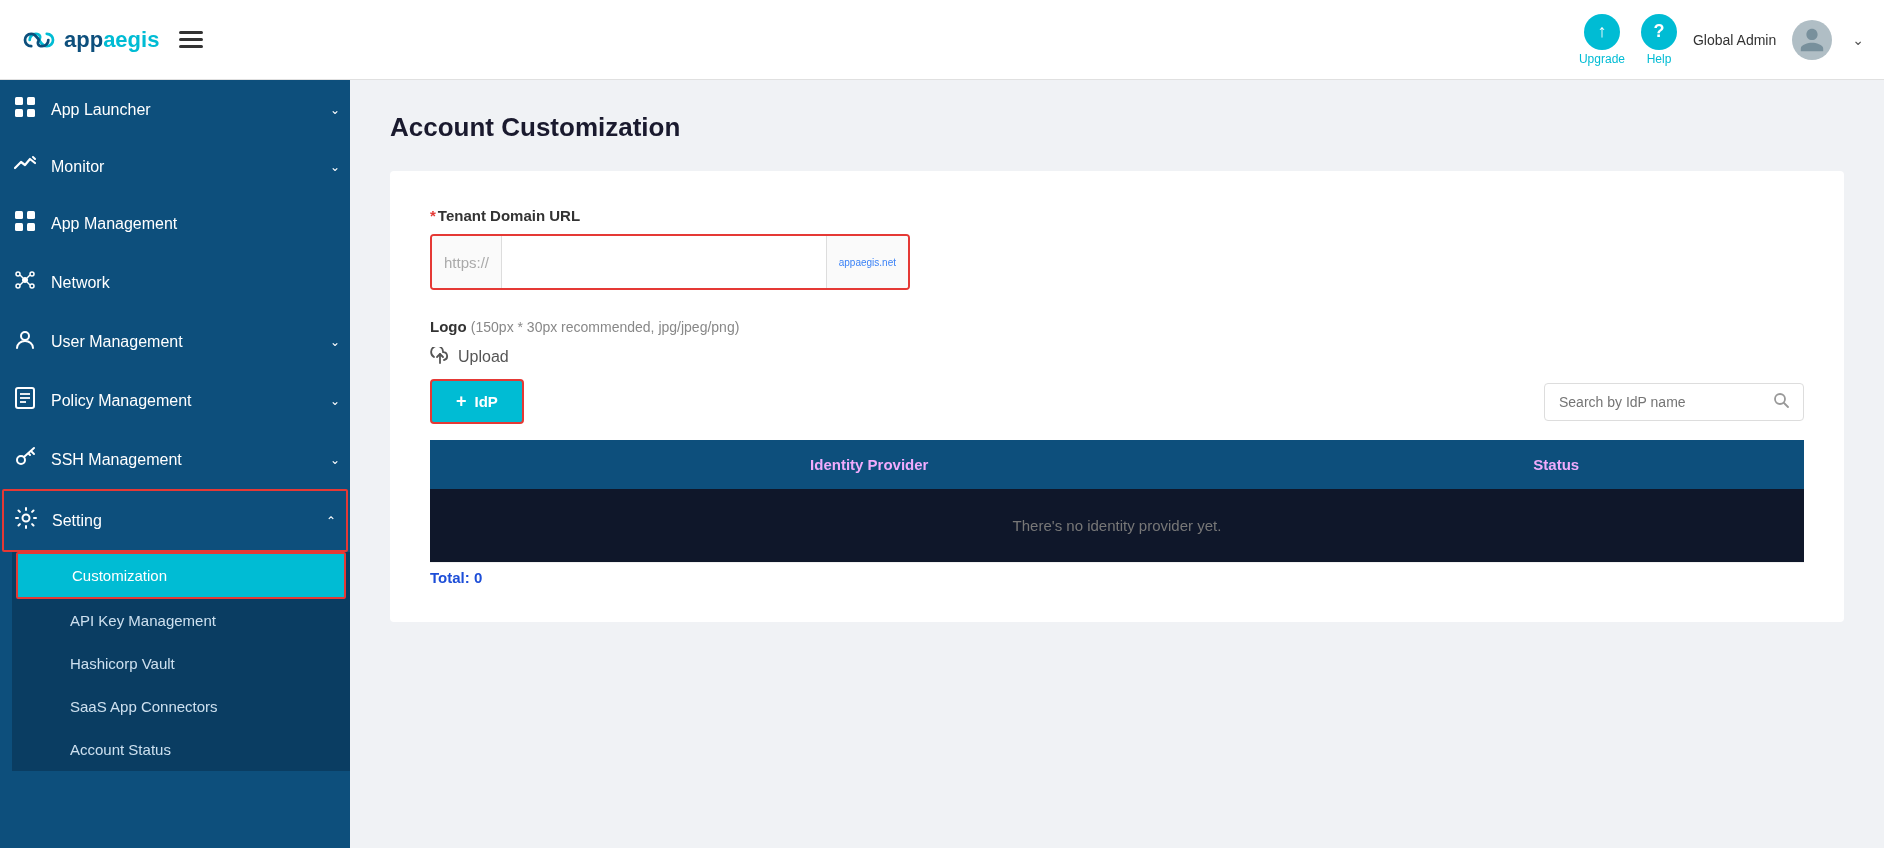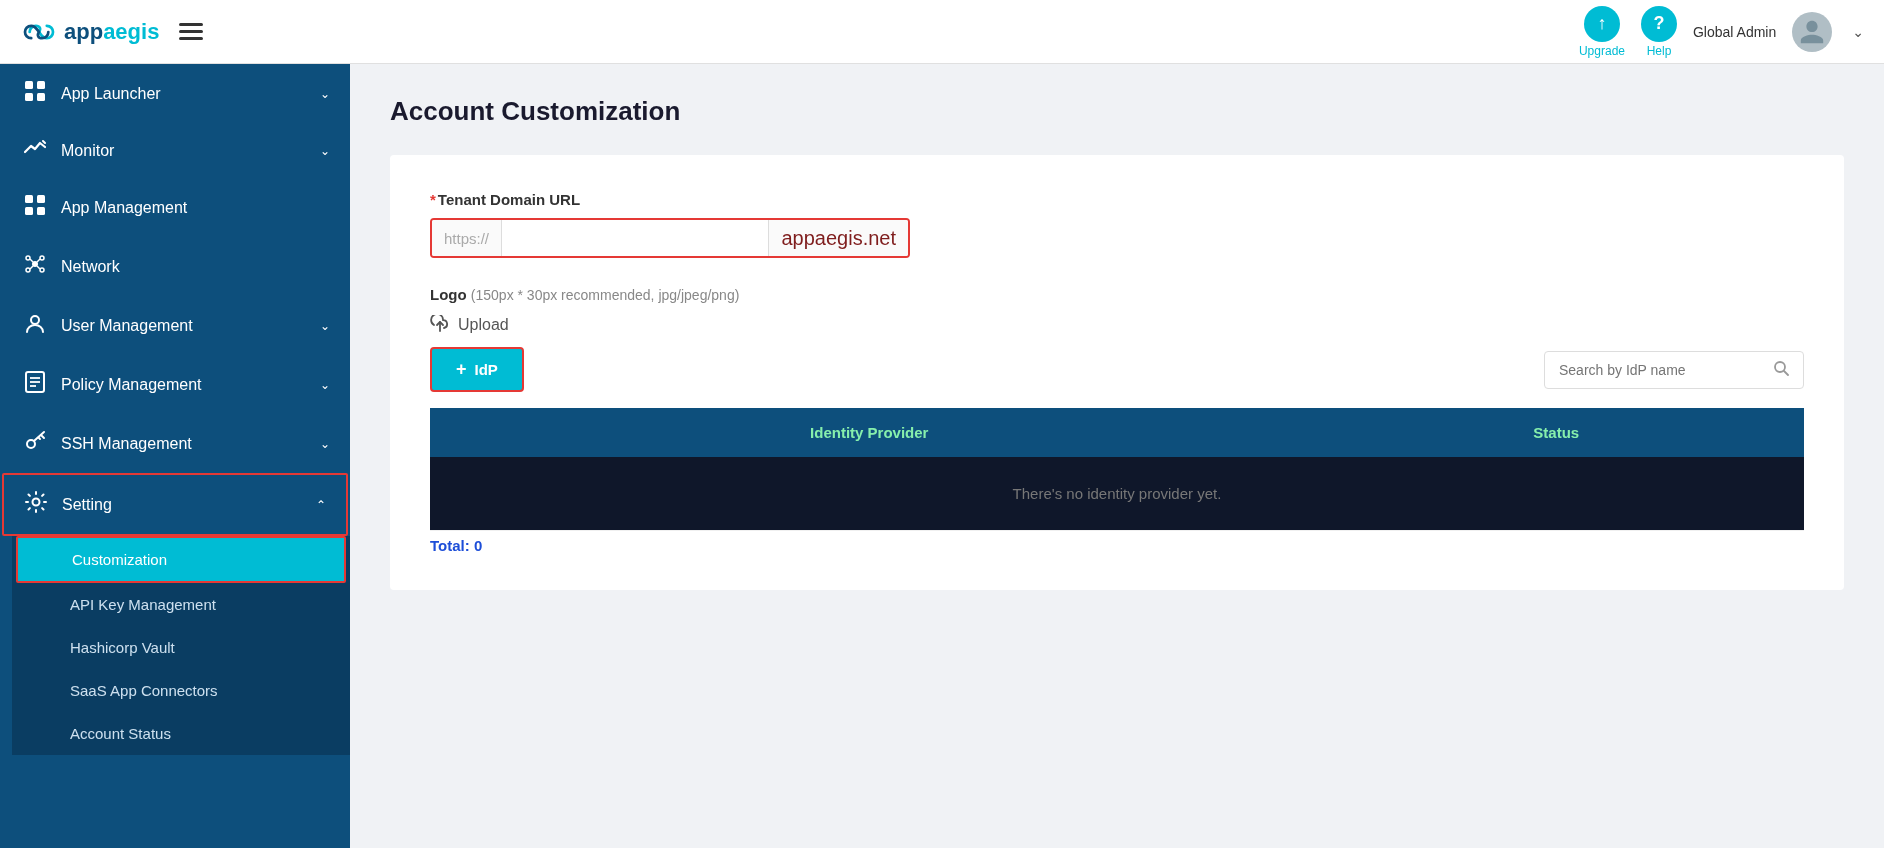--- a/index.html
+++ b/index.html
@@ -1,21 +1,21 @@
 <!DOCTYPE html>
 <html><head>
   <meta charset="utf-8">
   <style>
     * { box-sizing: border-box; margin: 0; padding: 0; }
     body { font-family: 'Segoe UI', Arial, sans-serif; background: #f0f2f5; display: flex; flex-direction: column; height: 848px; overflow: hidden; }
 
     
     .header {
       background: #fff;
-      height: 64px;
+      height: 80px;
       display: flex;
       align-items: center;
       padding: 0 20px;
       border-bottom: 1px solid #e0e0e0;
       justify-content: space-between;
       flex-shrink: 0;
       z-index: 10;
     }
     .header-left { display: flex; align-items: center; gap: 20px; }
     .logo { display: flex; align-items: center; gap: 6px; }
@@ -46,21 +46,21 @@
       flex-direction: column;
       overflow-y: auto;
       flex-shrink: 0;
     }
     .sidebar::-webkit-scrollbar { width: 4px; }
     .sidebar::-webkit-scrollbar-thumb { background: rgba(255,255,255,0.2); }
 
     .sidebar-item {
       display: flex;
       align-items: center;
-      padding: 16px 20px;
+      padding: 16px 10px;
       cursor: pointer;
       font-size: 16px;
       font-weight: 500;
       gap: 14px;
       border-left: 3px solid transparent;
       transition: background 0.15s;
     }
     .sidebar-item .item-icon { font-size: 20px; width: 24px; text-align: center; flex-shrink: 0; }
     .sidebar-item .item-label { flex: 1; }
     .sidebar-item .chevron { font-size: 12px; margin-left: auto; }
@@ -123,21 +123,21 @@
       color: #333;
       margin-bottom: 10px;
     }
     .field-label .required { color: #e53935; margin-right: 2px; }
     .domain-input-wrap {
       display: flex;
       align-items: center;
       border: 2px solid #e53935;
       border-radius: 4px;
       max-width: 480px;
-      height: 40px;
+      height: 56px;
       overflow: hidden;
     }
     .domain-prefix {
       padding: 0 12px;
       color: #aaa;
       font-size: 15px;
       border-right: 1px solid #ddd;
       height: 100%;
       display: flex;
       align-items: center;
@@ -147,22 +147,22 @@
       flex: 1;
       border: none;
       outline: none;
       padding: 0 12px;
       font-size: 15px;
       color: #333;
       background: transparent;
     }
     .domain-suffix {
       padding: 0 12px;
-      color: #7f1d1d;
-      font-size: 20px;
+      color: #3b82f6;
+      font-size: 10px;
       border-left: 1px solid #ddd;
       height: 100%;
       display: flex;
       align-items: center;
       background: #fafafa;
     }
 
     
     .logo-section { margin-top: 28px; }
     .logo-field-label { font-size: 15px; font-weight: 600; color: #333; margin-bottom: 8px; }
@@ -217,21 +217,21 @@
       color: #555;
       flex: 1;
       background: transparent;
     }
     .search-icon { color: #999; font-size: 16px; }
 
     
     .idp-table { width: 100%; border-collapse: collapse; }
     .idp-table thead tr { background: #0d4f7c; }
     .idp-table thead th {
-      color: #86efac;
+      color: #f0abfc;
       font-size: 15px;
       font-weight: 600;
       padding: 16px 24px;
       text-align: center;
     }
     .idp-table tbody tr { background: #0f172a; }
     .idp-table tbody td {
       padding: 28px 24px;
       text-align: center;
       color: #777;

